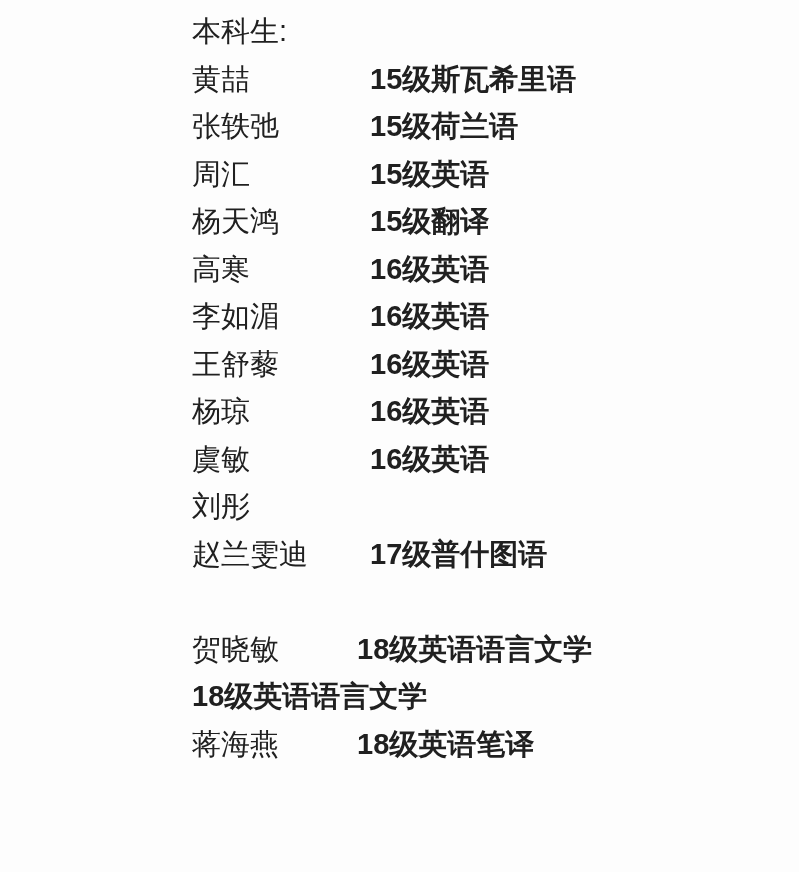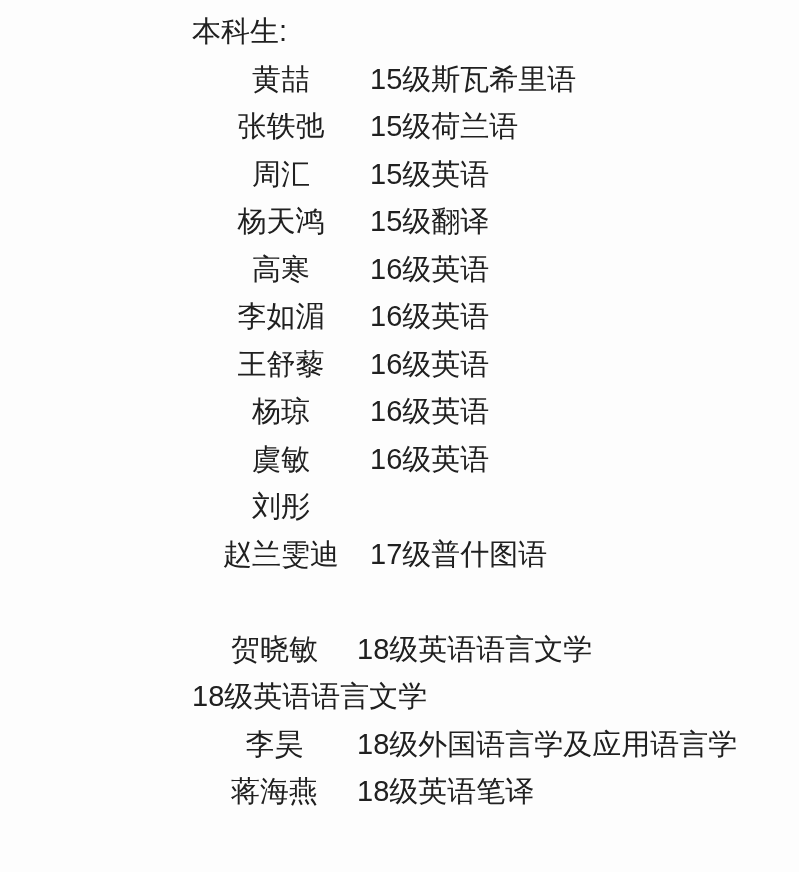--- a/index.html
+++ b/index.html
@@ -26,26 +26,25 @@
     font-size: 29px;
     line-height: 1;
     white-space: nowrap;
   }
   .header {
     letter-spacing: 0;
   }
   .name {
     flex: 0 0 auto;
     display: inline-block;
-    text-align: center;
   }
   .section-undergrad .name { width: 178px; }
   .section-masters  .name { width: 165px; }
   .gap-row { height: 47.5px; }
-  .program { flex: 0 0 auto; }
+  .program { flex: 0 0 auto; font-weight: bold; }
 </style>
 </head>
 <body>
 
 <div class="page">
 
   <section class="section-undergrad">
     <div class="row">
       <span class="header">本科生:</span>
     </div>
@@ -100,22 +99,18 @@
   <section class="section-masters">
 
     <div class="row">
       <span class="name">贺晓敏</span>
       <span class="program">18级英语语言文学</span>
     </div>
     <div class="row">
       <span class="program">18级英语语言文学</span>
     </div>
     <div class="row">
-      <span class="name">李昊</span>
-      <span class="program">18级外国语言学及应用语言学</span>
-    </div>
-    <div class="row">
       <span class="name">蒋海燕</span>
       <span class="program">18级英语笔译</span>
     </div>
   </section>
 
 </div>
 
 </body></html>

